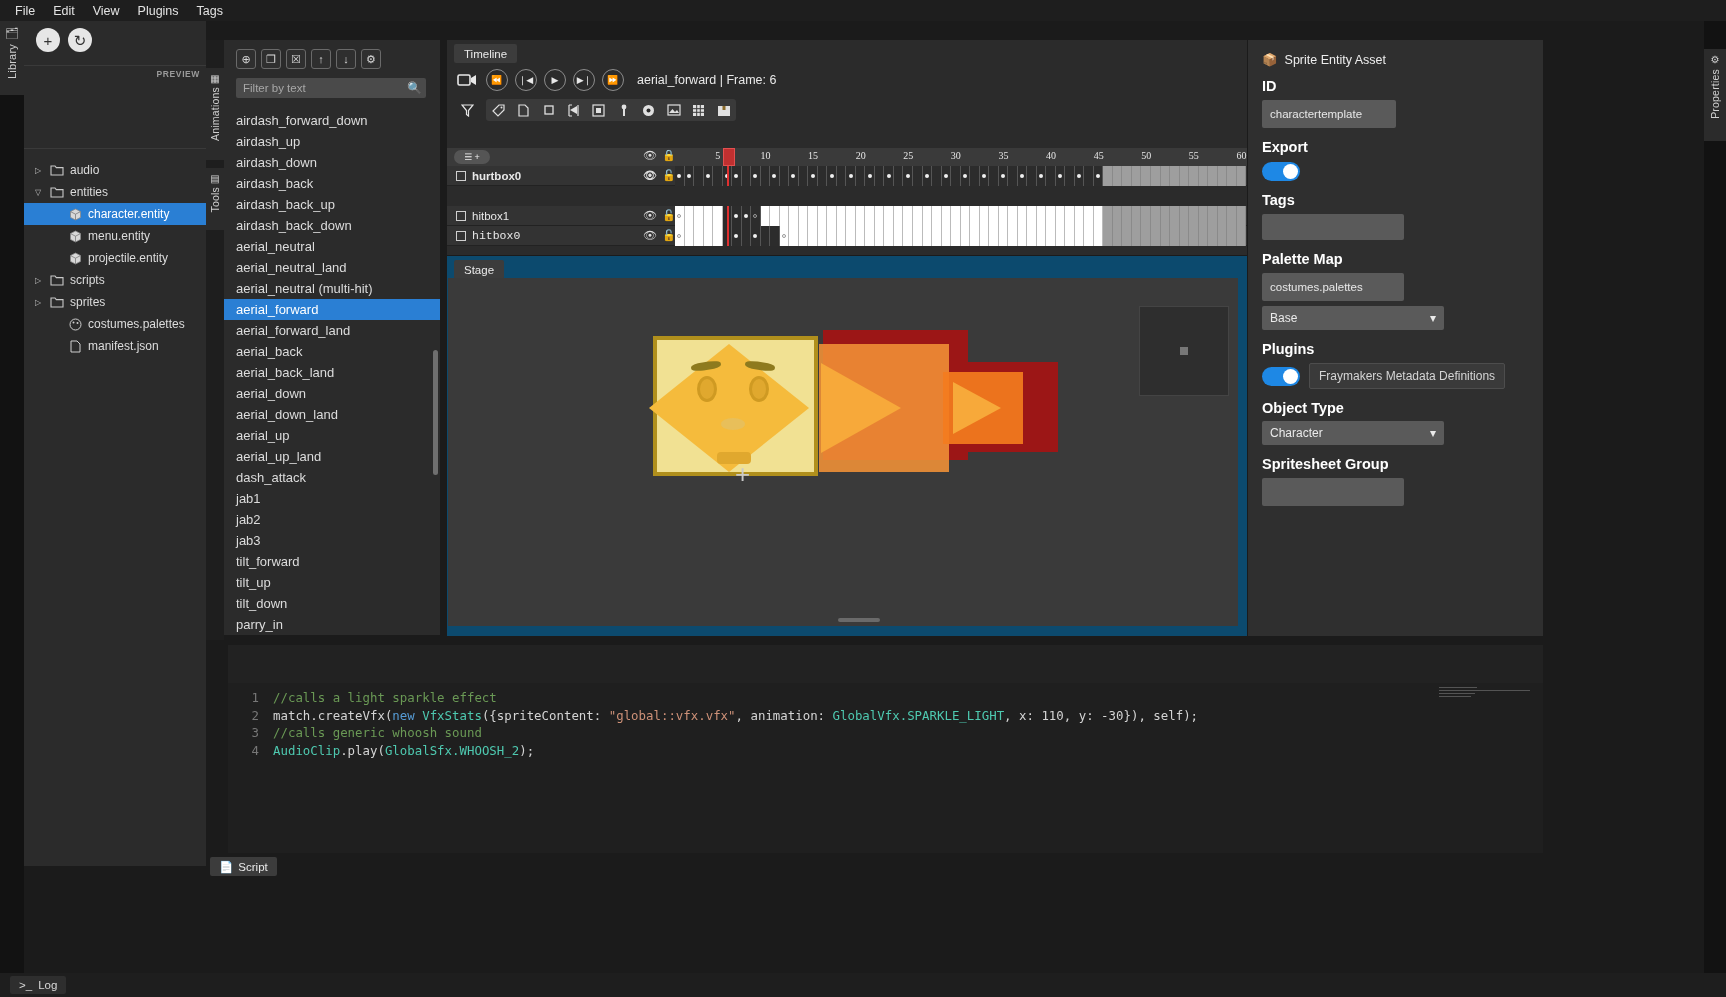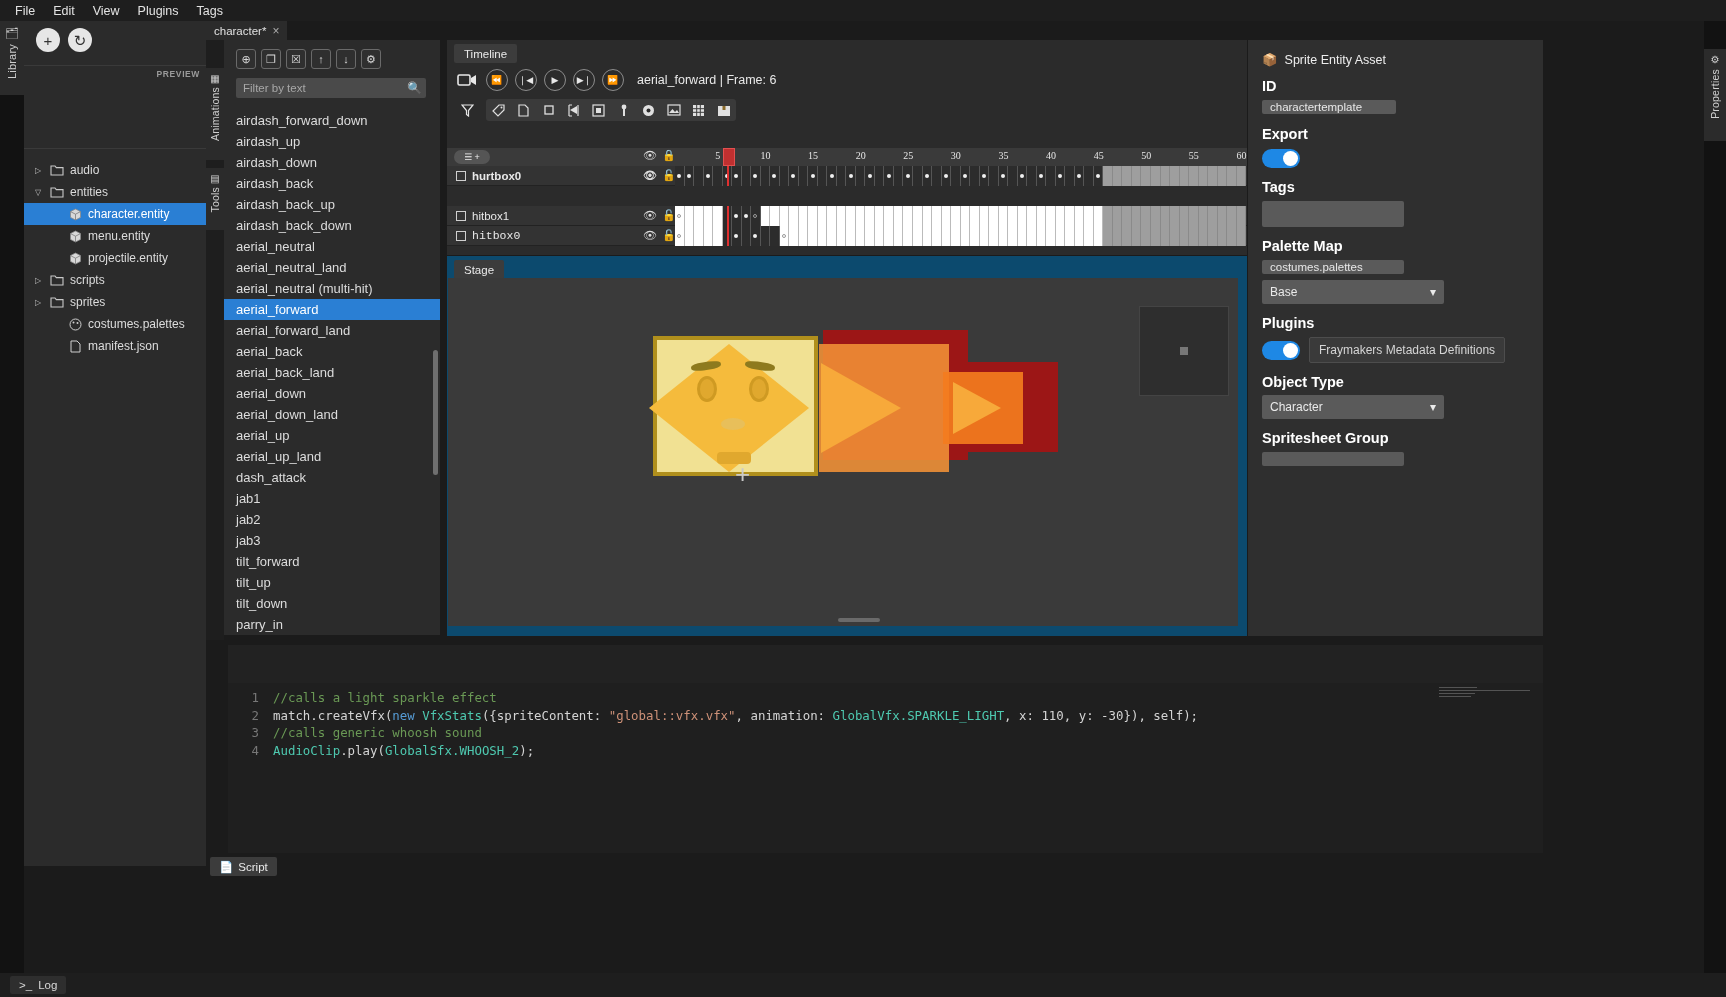--- a/index.html
+++ b/index.html
@@ -253,21 +253,21 @@
   }
 
   
   .props {
     position: absolute; left: 1248px; top: 40px; width: 295px; height: 596px;
     background: #2f2f2f; padding: 12px 14px;
   }
   .prop-head { display: flex; align-items: center; gap: 7px; font-size: 12.5px; color: #ededed; }
   .prop-label { font-size: 14.5px; font-weight: bold; color: #ffffff; margin-top: 11px; }
   .prop-input {
-    width: 134px; height: 14px; background: #5a5a5a; border: none; border-radius: 2px;
+    width: 134px; height: 28px; background: #5a5a5a; border: none; border-radius: 2px;
     color: #e8e8e8; font-size: 11.5px; padding: 0 8px; margin-top: 6px;
     font-family: "Liberation Sans", sans-serif;
   }
   .prop-input.wide { width: 142px; }
   .prop-input.tags { width: 142px; height: 26px; }
   .toggle {
     width: 38px; height: 19px; border-radius: 10px; background: #1e88e5;
     position: relative; margin-top: 7px;
   }
   .toggle .knob {
@@ -458,26 +458,20 @@
     <div class="tabv" id="tab-animations">
       <span style="font-size:10px;">▦</span>
       <span class="vtext">Animations</span>
     </div>
     <div class="tabv" id="tab-tools">
       <span style="font-size:10px;">▤</span>
       <span class="vtext">Tools</span>
     </div>
   </div>
 
-  <div class="tabstrip">
-    <div class="doc-tab">
-      <span>character*</span>
-      <span class="tab-x">×</span>
-    </div>
-  </div>
 
   <div class="anims">
     <div class="anims-toolbar" id="anim-toolbar">
         <div class="sq-btn">⊕</div>
         <div class="sq-btn">❐</div>
         <div class="sq-btn">☒</div>
         <div class="sq-btn">↑</div>
         <div class="sq-btn">↓</div>
         <div class="sq-btn">⚙</div>
       </div>

